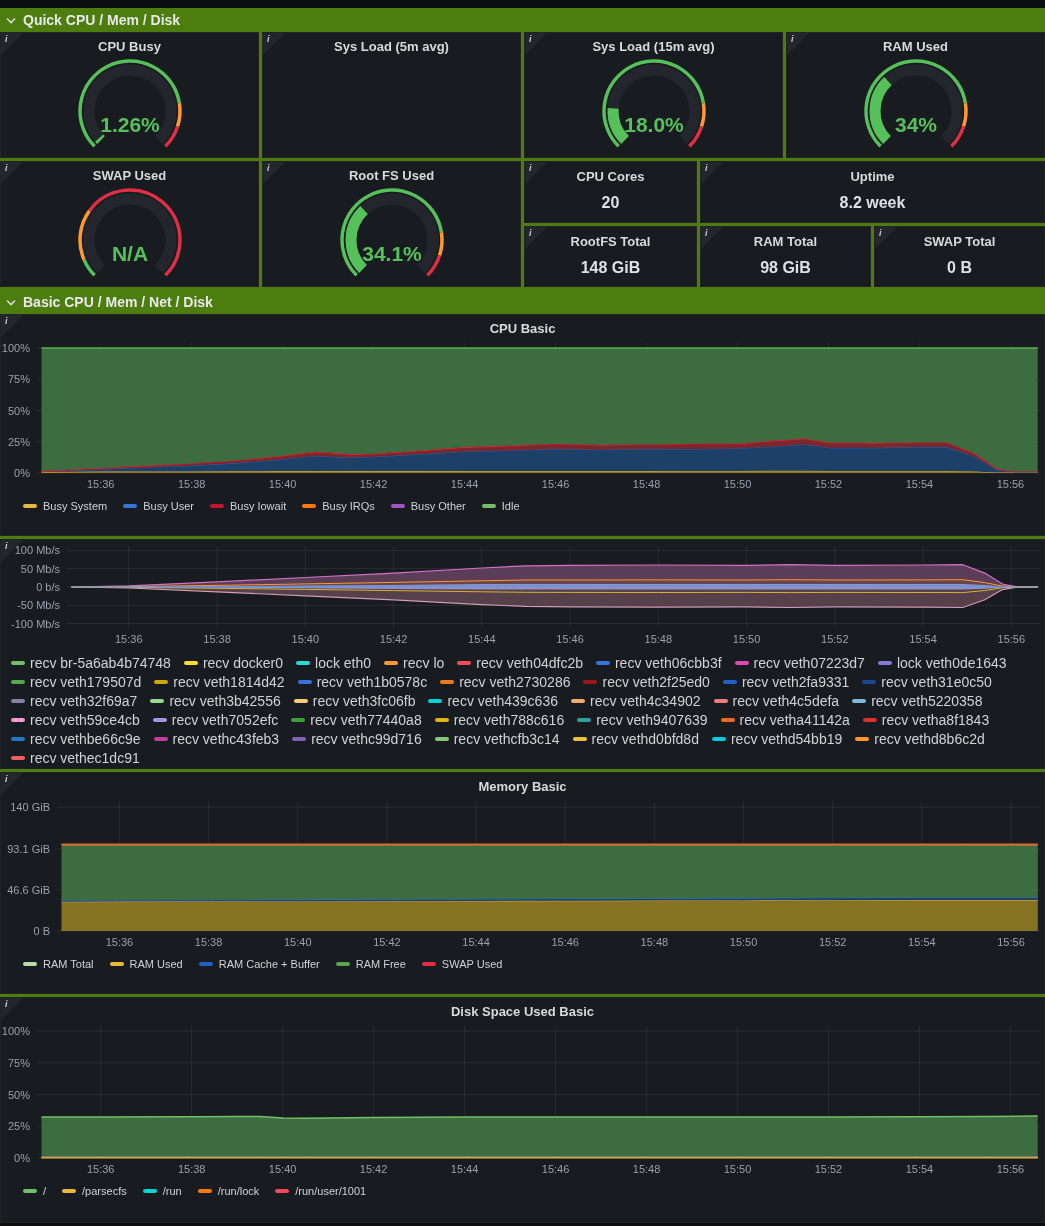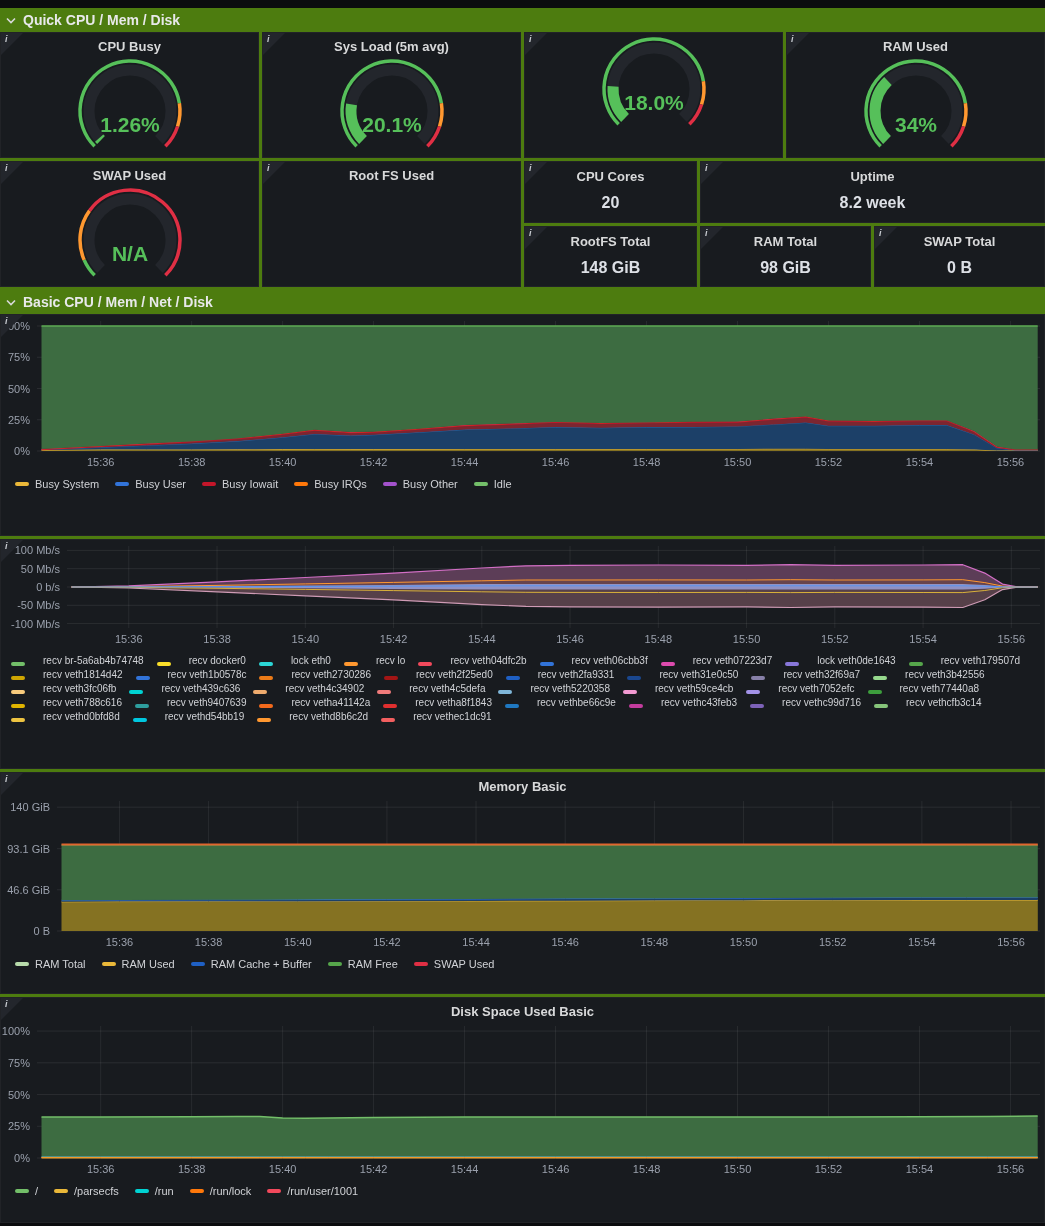--- a/index.html
+++ b/index.html
@@ -21,24 +21,24 @@
   .stat-value{text-align:center;color:#dde0e6;font-size:16px;font-weight:bold;margin-top:9px;}
   .w259{flex:0 0 259px;}
   .w173{flex:0 0 173px;}
   .flex1{flex:1;}
   .chart-panel{width:1045px;margin-bottom:3px;}
   #panel-cpu{height:222px;}
   #panel-net{height:230px;}
   #panel-mem{height:222px;}
   #panel-disk{height:226px;}
   .chart-body{display:block;}
-  .legend{display:flex;flex-wrap:wrap;align-items:center;column-gap:16px;row-gap:3px;padding:1px 8px 0 14px;}
+  .legend{display:flex;flex-wrap:wrap;align-items:center;column-gap:16px;row-gap:3px;padding:1px 8px 0 22px;}
   .legend.small{column-gap:13px;row-gap:3px;padding-left:10px;}
   .li{display:inline-flex;align-items:center;gap:6px;color:#d0d2d6;font-size:11px;cursor:pointer;white-space:nowrap;}
-  .legend.small .li{font-size:10px;gap:18px;align-items:flex-end;}
+  .legend.small .li{font-size:14px;gap:5px;}
   .li i{display:inline-block;width:14px;height:4px;border-radius:2px;}
   .axis-label{fill:#9aa0ac;font-size:11px;font-family:"Liberation Sans","DejaVu Sans",sans-serif;}
 </style>
 </head>
 <body>
 
 <div class="dash">
 
   <div class="section-header">
     <svg width="10" height="7" viewBox="0 0 10 7">
@@ -62,35 +62,26 @@
             <path d="M 46.01 84.99 A 41 41 0 0 1 44.16 83.02" fill="none" stroke="#56c05a" stroke-width="11"></path>
             <text x="75" y="77" text-anchor="middle" font-size="21" font-weight="bold" fill="#56c05a">1.26%</text>
           </svg>
         </div>
     </div>
     <div class="panel gpanel">
       <div class="corner">
           <span>i</span>
         </div>
       <div class="ptitle">Sys Load (5m avg)</div>
-      <div class="gauge-body">
-          <svg width="150" height="102" viewBox="0 0 150 102">
-            <path d="M 39.64 91.36 A 50 50 0 1 1 124.38 48.18" fill="none" stroke="#56c05a" stroke-width="3.5"></path>
-            <path d="M 124.38 48.18 A 50 50 0 0 1 122.55 71.45" fill="none" stroke="#ff9830" stroke-width="3.5"></path>
-            <path d="M 122.55 71.45 A 50 50 0 0 1 110.36 91.36" fill="none" stroke="#e02f44" stroke-width="3.5"></path>
-            <path d="M 46.01 84.99 A 41 41 0 1 1 103.99 84.99" fill="none" stroke="#23262c" stroke-width="11"></path>
-            <path d="M 46.01 84.99 A 41 41 0 0 1 34.54 49.40" fill="none" stroke="#56c05a" stroke-width="11"></path>
-            <text x="75" y="77" text-anchor="middle" font-size="21" font-weight="bold" fill="#56c05a">20.1%</text>
-          </svg>
-        </div>
     </div>
     <div class="panel gpanel">
       <div class="corner">
           <span>i</span>
         </div>
+      <div class="ptitle">Sys Load (15m avg)</div>
       <div class="gauge-body">
           <svg width="150" height="102" viewBox="0 0 150 102">
             <path d="M 39.64 91.36 A 50 50 0 1 1 124.38 48.18" fill="none" stroke="#56c05a" stroke-width="3.5"></path>
             <path d="M 124.38 48.18 A 50 50 0 0 1 122.55 71.45" fill="none" stroke="#ff9830" stroke-width="3.5"></path>
             <path d="M 122.55 71.45 A 50 50 0 0 1 110.36 91.36" fill="none" stroke="#e02f44" stroke-width="3.5"></path>
             <path d="M 46.01 84.99 A 41 41 0 1 1 103.99 84.99" fill="none" stroke="#23262c" stroke-width="11"></path>
             <path d="M 46.01 84.99 A 41 41 0 0 1 34.08 53.43" fill="none" stroke="#56c05a" stroke-width="11"></path>
             <text x="75" y="77" text-anchor="middle" font-size="21" font-weight="bold" fill="#56c05a">18.0%</text>
           </svg>
         </div>
@@ -127,20 +118,30 @@
             <path d="M 46.01 84.99 A 41 41 0 1 1 103.99 84.99" fill="none" stroke="#23262c" stroke-width="11"></path>
             <text x="75" y="77" text-anchor="middle" font-size="21" font-weight="bold" fill="#56c05a">N/A</text>
           </svg>
         </div>
     </div>
     <div class="panel w259">
       <div class="corner">
           <span>i</span>
         </div>
       <div class="ptitle">Root FS Used</div>
+      <div class="gauge-body">
+          <svg width="150" height="102" viewBox="0 0 150 102">
+            <path d="M 39.64 91.36 A 50 50 0 1 1 124.38 48.18" fill="none" stroke="#56c05a" stroke-width="3.5"></path>
+            <path d="M 124.38 48.18 A 50 50 0 0 1 122.55 71.45" fill="none" stroke="#ff9830" stroke-width="3.5"></path>
+            <path d="M 122.55 71.45 A 50 50 0 0 1 110.36 91.36" fill="none" stroke="#e02f44" stroke-width="3.5"></path>
+            <path d="M 46.01 84.99 A 41 41 0 1 1 103.99 84.99" fill="none" stroke="#23262c" stroke-width="11"></path>
+            <path d="M 46.01 84.99 A 41 41 0 0 1 47.07 25.98" fill="none" stroke="#56c05a" stroke-width="11"></path>
+            <text x="75" y="77" text-anchor="middle" font-size="21" font-weight="bold" fill="#56c05a">34.1%</text>
+          </svg>
+        </div>
     </div>
     <div class="right-block">
       <div class="subrow">
         <div class="panel stat-panel w173">
           <div class="corner">
               <span>i</span>
             </div>
           <div class="ptitle">CPU Cores</div>
           <div class="stat-value">20</div>
         </div>
@@ -182,20 +183,21 @@
     <svg width="10" height="7" viewBox="0 0 10 7">
       <polyline points="1,1.5 5,5.5 9,1.5" fill="none" stroke="#d8d9da" stroke-width="1.6"></polyline>
     </svg>
     <span>Basic CPU / Mem / Net / Disk</span>
   </div>
 
   <div class="panel chart-panel" id="panel-cpu">
     <div class="corner">
         <span>i</span>
       </div>
+    <div class="ptitle">CPU Basic</div>
     <div class="chart-body"><svg width="1043" height="158" viewBox="0 0 1043 158">
           <line x1="36" y1="136" x2="1039" y2="136" stroke="rgba(255,255,255,0.08)" stroke-width="1"></line>
           <text x="29" y="140" text-anchor="end" class="axis-label">0%</text>
           <line x1="36" y1="104.75" x2="1039" y2="104.75" stroke="rgba(255,255,255,0.08)" stroke-width="1"></line>
           <text x="29" y="108.75" text-anchor="end" class="axis-label">25%</text>
           <line x1="36" y1="73.5" x2="1039" y2="73.5" stroke="rgba(255,255,255,0.08)" stroke-width="1"></line>
           <text x="29" y="77.5" text-anchor="end" class="axis-label">50%</text>
           <line x1="36" y1="42.25" x2="1039" y2="42.25" stroke="rgba(255,255,255,0.08)" stroke-width="1"></line>
           <text x="29" y="46.25" text-anchor="end" class="axis-label">75%</text>
           <line x1="36" y1="11" x2="1039" y2="11" stroke="rgba(255,255,255,0.08)" stroke-width="1"></line>

